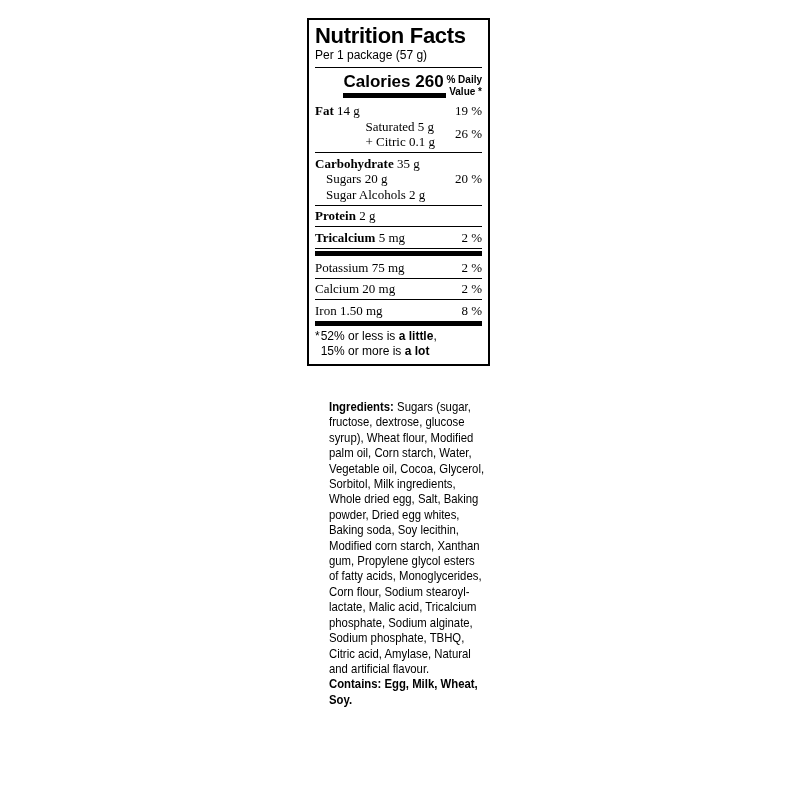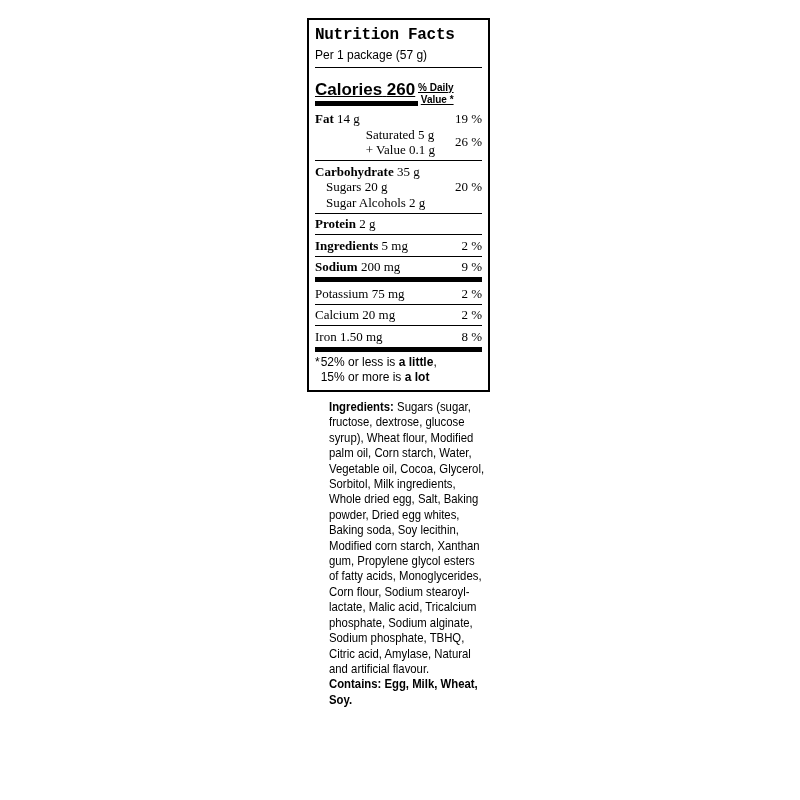--- a/index.html
+++ b/index.html
@@ -22,40 +22,38 @@
     position: absolute;
     left: 307px;
     top: 18px;
     width: 183px;
     box-sizing: border-box;
     border: 2px solid #000;
     padding: 5px 6px 6px 6px;
     background: #fff;
   }
   .nf-title {
-    font-size: 16px;
+    font-size: 22px;
     font-weight: bold;
     line-height: 21px;
     letter-spacing: -0.3px;
     white-space: nowrap;
-    font-family: Liberation Mono, monospace;
   }
   .nf-serving {
     font-size: 12px;
     line-height: 16px;
     margin: 1px 0 4px 0;
     white-space: nowrap;
   }
   .rule { border-top: 1px solid #000; }
   .cal-row {
     display: flex;
-    justify-content: flex-start;
+    justify-content: flex-end;
     align-items: flex-start;
-    margin-top: 12px;
-    text-decoration: underline;
+    margin-top: 4px;
   }
   .cal-main {
     font-size: 17px;
     font-weight: bold;
     line-height: 19px;
     white-space: nowrap;
   }
   .cal-bar {
     width: 103px;
     height: 5px;
@@ -129,21 +127,21 @@
     </div>
 
     <div class="nf-body" id="nf-body">
         <div class="row main">
           <span class="nm"><b>Fat</b> 14 g</span>
           <span class="pct">19 %</span>
         </div>
         <div class="pair">
           <div class="lines">
             <div>Saturated 5 g</div>
-            <div>+ Value 0.1 g</div>
+            <div>+ Citric 0.1 g</div>
           </div>
           <span class="pct">26 %</span>
         </div>
         <div class="sep-thin"></div>
         <div class="row main">
           <span class="nm"><b>Carbohydrate</b> 35 g</span>
           <span class="pct"></span>
         </div>
         <div class="row sub">
           <span class="nm">Sugars 20 g</span>
@@ -153,28 +151,24 @@
           <span class="nm">Sugar Alcohols 2 g</span>
           <span class="pct"></span>
         </div>
         <div class="sep-thin"></div>
         <div class="row main">
           <span class="nm"><b>Protein</b> 2 g</span>
           <span class="pct"></span>
         </div>
         <div class="sep-thin"></div>
         <div class="row main">
-          <span class="nm"><b>Ingredients</b> 5 mg</span>
+          <span class="nm"><b>Tricalcium</b> 5 mg</span>
           <span class="pct">2 %</span>
         </div>
         <div class="sep-thin"></div>
-        <div class="row main">
-          <span class="nm"><b>Sodium</b> 200 mg</span>
-          <span class="pct">9 %</span>
-        </div>
         <div class="sep-thick"></div>
         <div class="row plain">
           <span class="nm">Potassium 75 mg</span>
           <span class="pct">2 %</span>
         </div>
         <div class="sep-thin"></div>
         <div class="row plain">
           <span class="nm">Calcium 20 mg</span>
           <span class="pct">2 %</span>
         </div>

